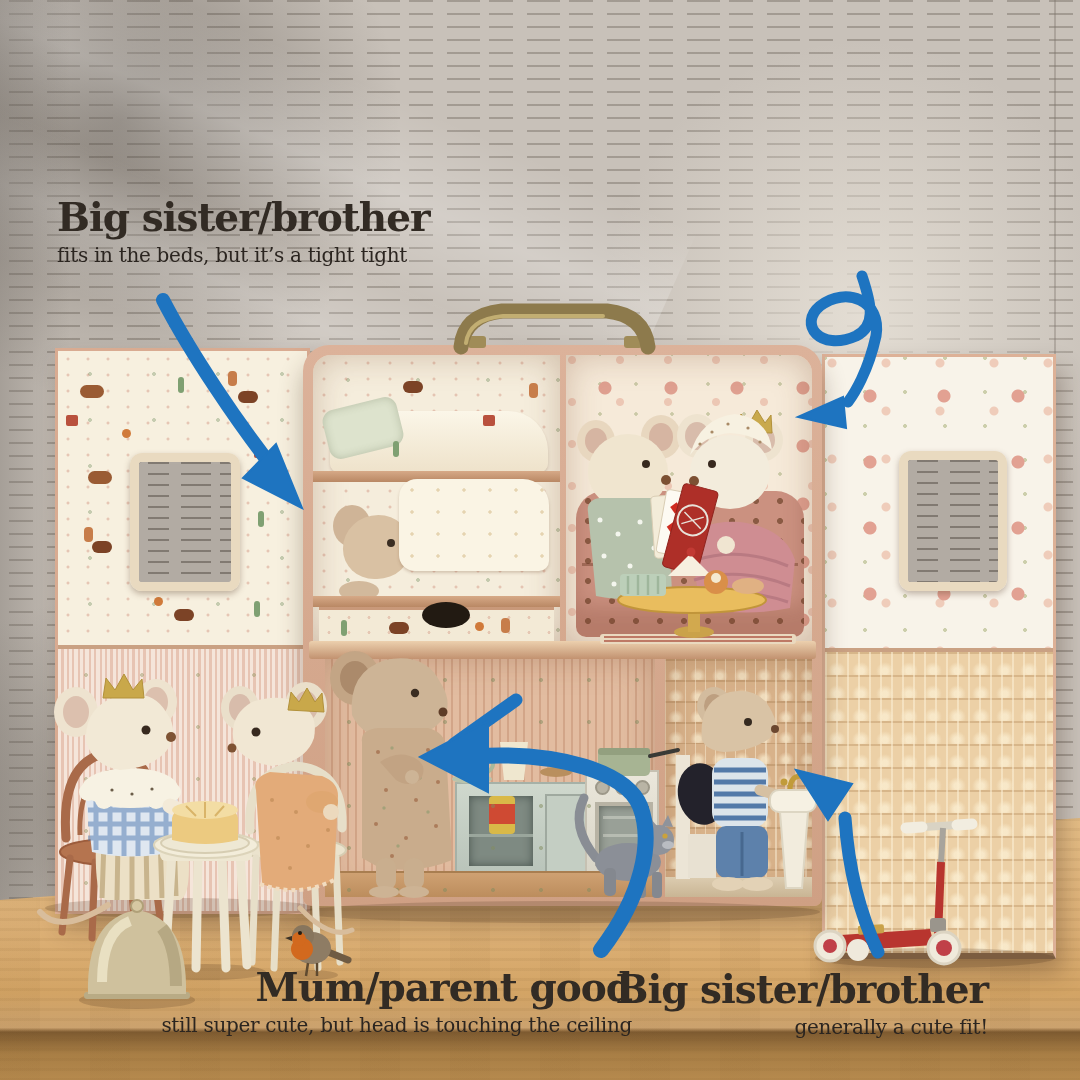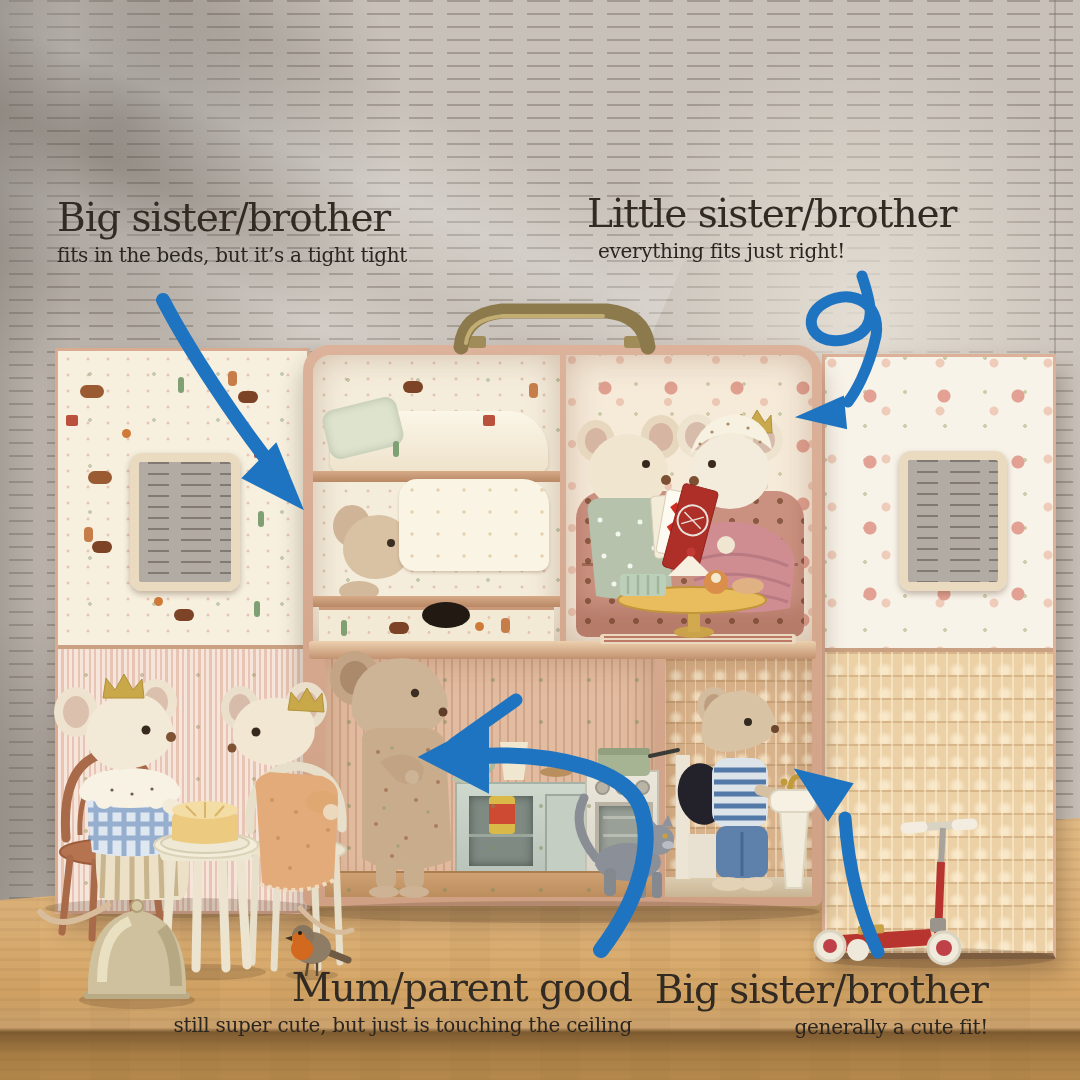--- a/index.html
+++ b/index.html
@@ -150,21 +150,21 @@
   .knob{position:absolute;top:8px;width:11px;height:11px;border-radius:50%;background:#b9b4a5;border:2px solid #9d9889;}
   .oven{position:absolute;left:8px;top:30px;width:50px;height:56px;border:4px solid #b8b3a4;background:#99a097;
     box-shadow:inset 0 0 8px rgba(30,35,30,.5);}
   .oven i{position:absolute;left:4px;right:4px;height:3px;background:rgba(240,240,230,.35);}
 
   
   svg.layer{position:absolute;left:0;top:0;pointer-events:none;}
 
   
   .ann{position:absolute;color:#322b24;}
-  .ann h2{margin:0;font-size:39px;font-weight:400;letter-spacing:-1px;line-height:1.0;color:#322b24;}
+  .ann h2{margin:0;font-size:39px;font-weight:700;letter-spacing:-1px;line-height:1.0;color:#322b24;}
   .ann p{margin:6px 0 0 0;font-size:20px;letter-spacing:-.3px;color:#2b2520;}
   .ann-tl{left:57px;top:198px;}
   .ann-tr{left:587px;top:194px;}
   .ann-tr p{padding-left:11px;}
   .ann-bc{left:150px;top:968px;width:482px;text-align:right;}
   .ann-br{left:600px;top:970px;width:388px;text-align:right;}
 </style>
 </head>
 <body>
 
@@ -579,26 +579,22 @@
         <path d="M878,952 C858,910 848,862 845,818" fill="none" stroke-width="13"></path>
         <polygon points="796,770 852,784 828,820" stroke-width="2"></polygon>
       </g>
     </g>
   </svg>
 
   <div class="ann ann-tl">
     <h2>Big sister/brother</h2>
     <p>fits in the beds, but it’s a tight tight</p>
   </div>
-  <div class="ann ann-tr">
-    <h2>Little sister/brother</h2>
-    <p>everything fits just right!</p>
-  </div>
   <div class="ann ann-bc">
     <h2>Mum/parent good</h2>
-    <p>still super cute, but just is touching the ceiling</p>
+    <p>still super cute, but head is touching the ceiling</p>
   </div>
   <div class="ann ann-br">
     <h2>Big sister/brother</h2>
     <p>generally a cute fit!</p>
   </div>
 
 </div>
 
 </body></html>

